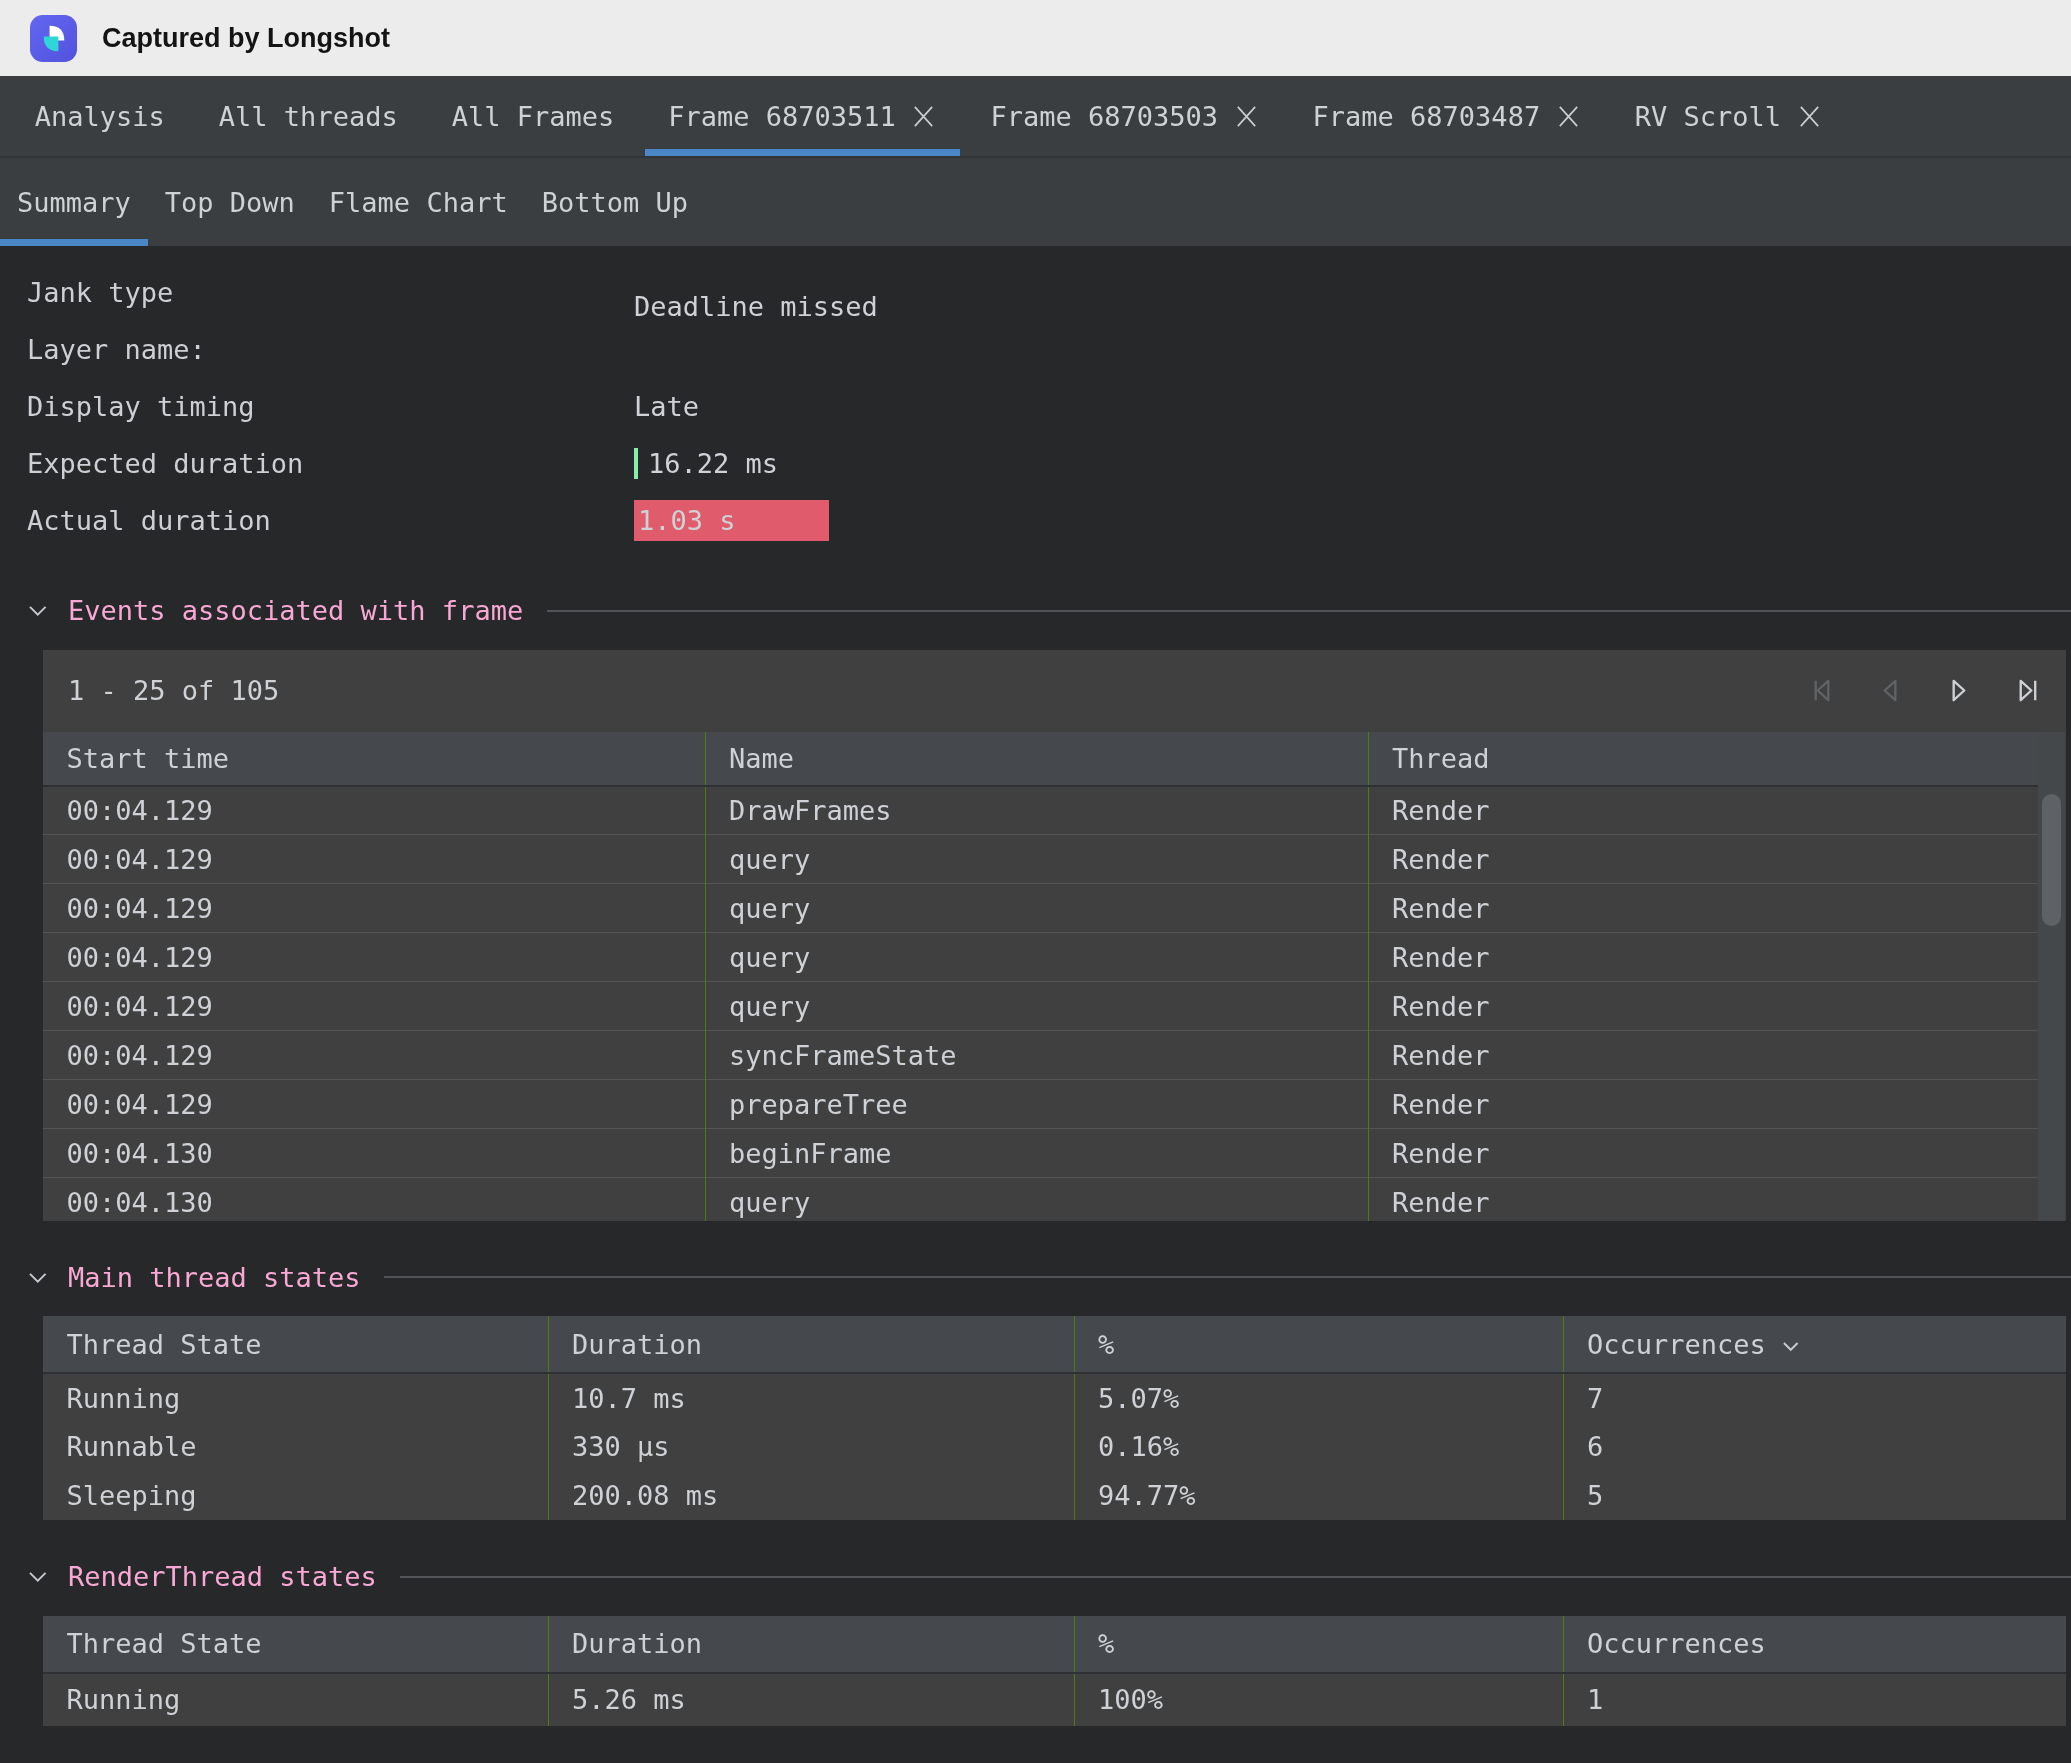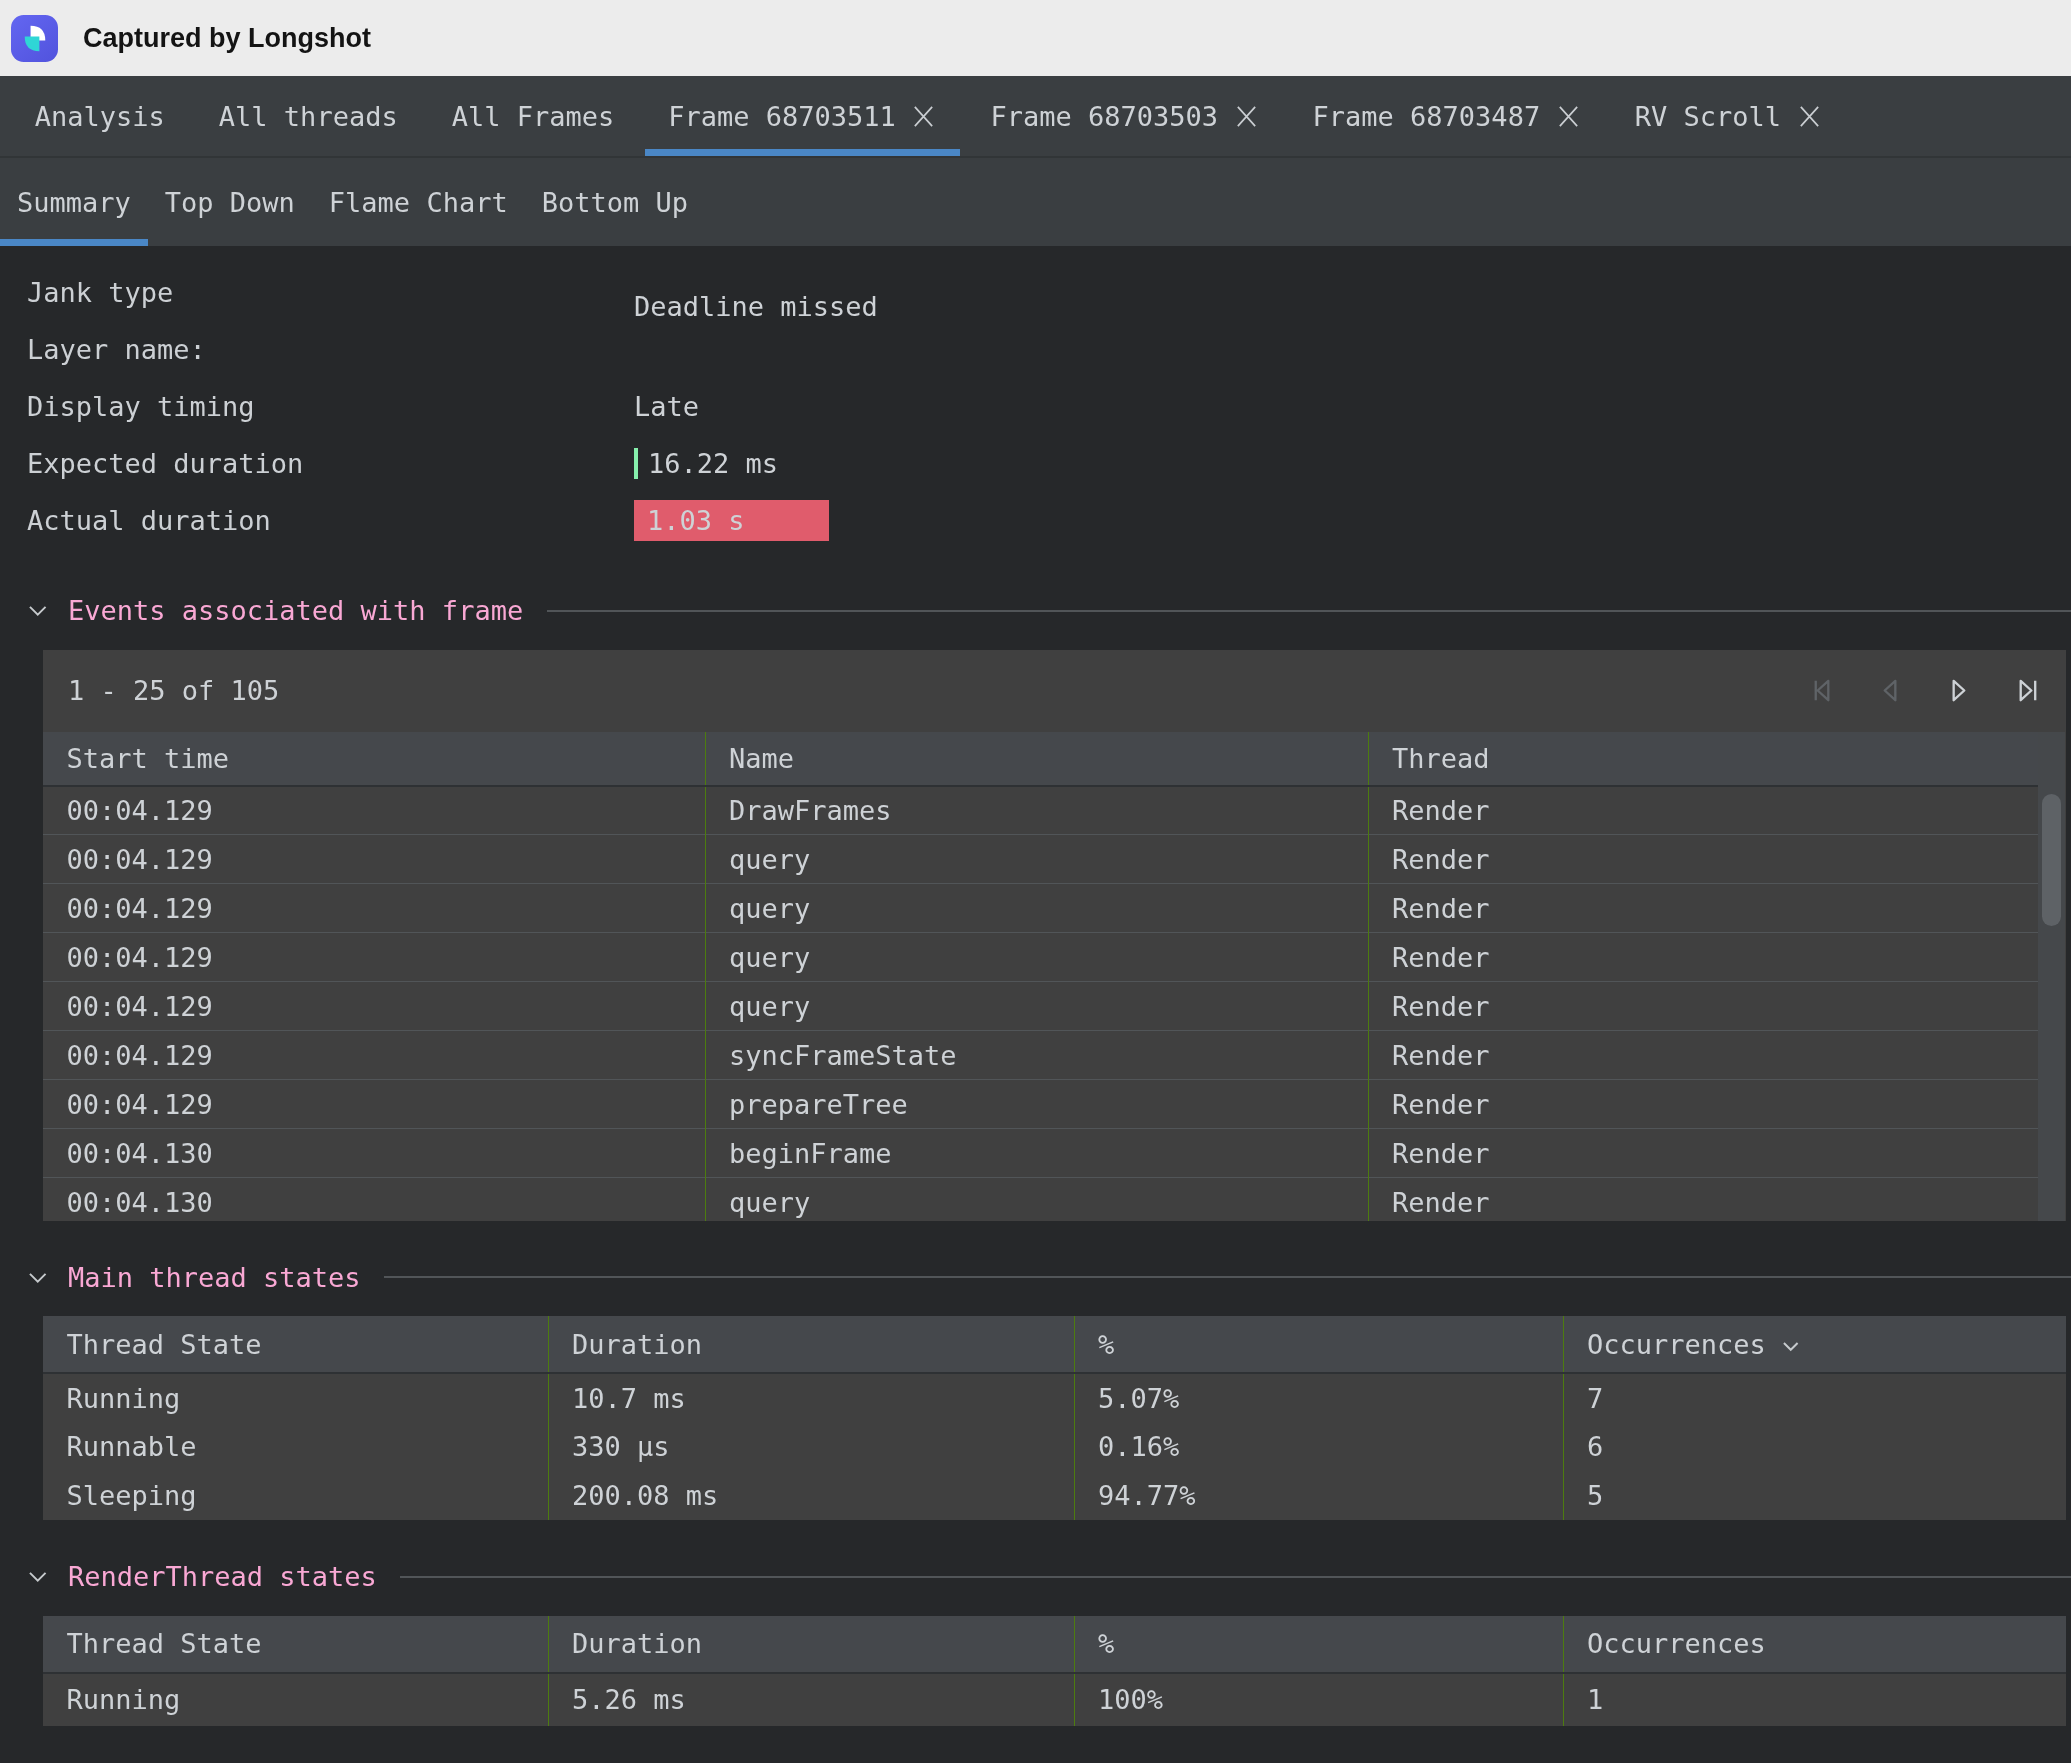--- a/index.html
+++ b/index.html
@@ -8,21 +8,21 @@
     background: #26282a;
     font-family: "DejaVu Sans Mono", monospace;
     color: #ced2d6;
     font-size: 27px;
     overflow: hidden;
   }
 
   
   .topbar {
     height: 76px; background: #ececec;
-    display: flex; align-items: center; padding-left: 11px;
+    display: flex; align-items: center; padding-left: 30px;
   }
   .logo {
     width: 47px; height: 47px; border-radius: 12.7px;
     background: linear-gradient(140deg,#6366f1 0%,#5153dd 100%);
     display: flex; align-items: center; justify-content: center;
   }
   .topbar-title {
     font-family: "Liberation Sans", sans-serif;
     font-weight: 700; font-size: 27px; color: #141414; margin-left: 25px;
   }
@@ -60,21 +60,21 @@
   
   .summary { padding: 17.6px 0 5.9px 27px; }
   .srow { display: flex; align-items: center; height: 57px; }
   .srow .lbl { width: 607px; color: #ccd0d4; flex: none; }
   .srow .val { color: #ced2d6; white-space: nowrap; }
   .val-jank { color: #e8566a; margin-top: 28px; }
   .val-expected { border-left: 4px solid #86efac; padding-left: 10px; }
   .val-actual {
     background: #e05c6c; color: #edf0f2;
     display: inline-block; width: 195px; height: 41px;
-    line-height: 41px; padding-left: 13px;
+    line-height: 41px; padding-left: 4px;
   }
 
   
   .section-hdr {
     display: flex; align-items: center; height: 39px;
     margin: 37px 0 19.5px 27px; color: #f9a8d4; white-space: nowrap;
   }
   .chev { margin-right: 19.5px; display: inline-flex; }
   .rule { flex: 1; height: 2px; background: #515558; margin-left: 23.4px; }
 

